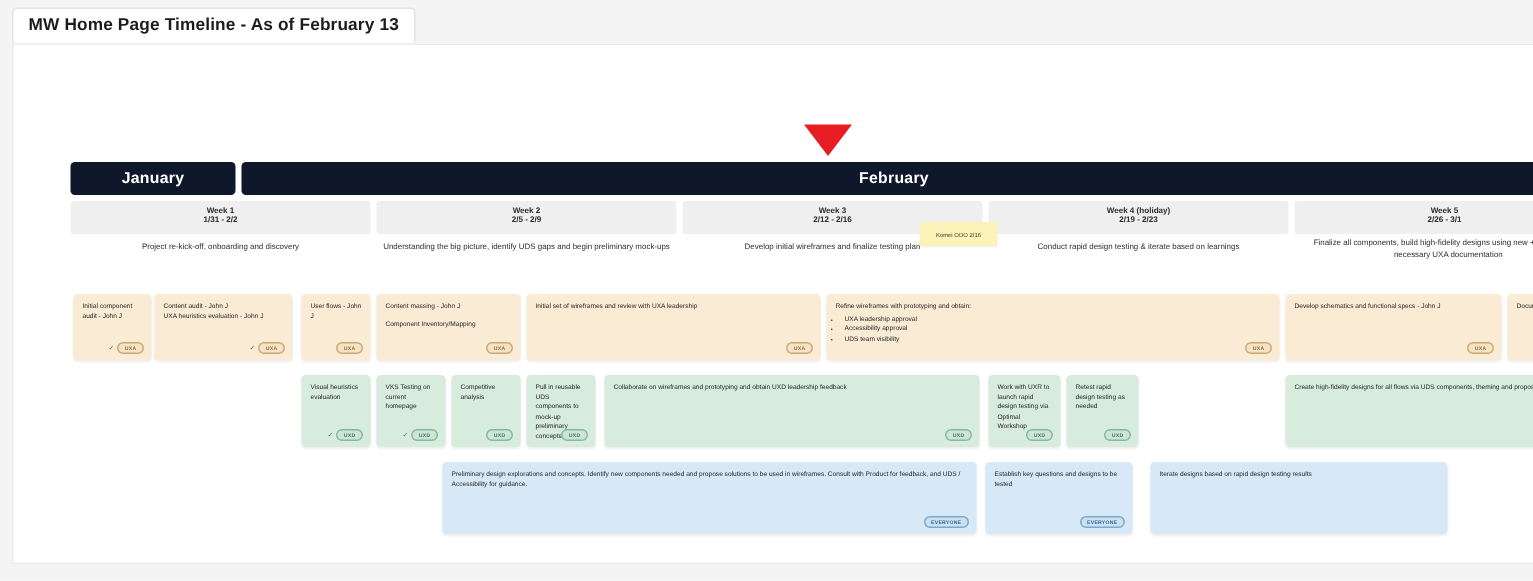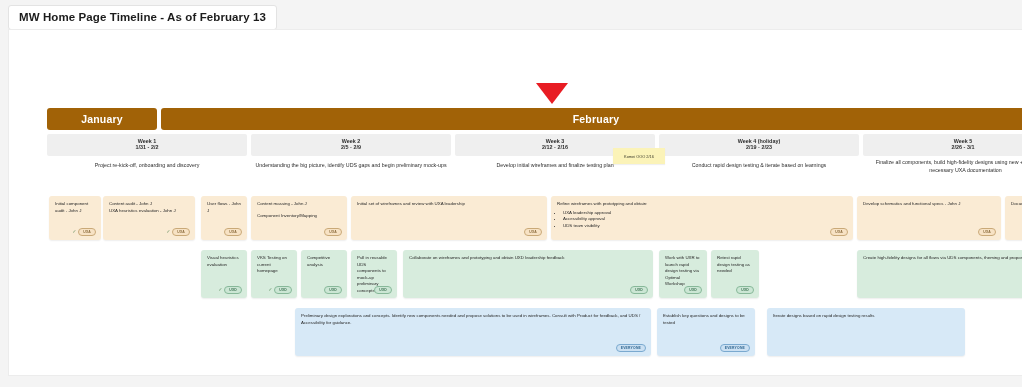--- a/index.html
+++ b/index.html
@@ -35,21 +35,21 @@
     width:0;height:0;
     border-left:16px solid transparent;
     border-right:16px solid transparent;
     border-top:21px solid #e81c23;
   }
 
   
   .month-row{position:absolute;left:38px;top:78px;height:22px;}
   .month{
     position:absolute;top:0;height:22px;
-    background:#a16207;border-radius:3px;
+    background:#0f172a;border-radius:3px;
     color:#ffffff;font-size:10.5px;font-weight:bold;
     display:flex;align-items:center;justify-content:center;
     letter-spacing:.2px;
   }
   .month-jan{left:0;width:110px;}
   .month-feb{left:114px;width:870px;}
 
   
   .week-row{position:absolute;left:38px;top:104px;height:22px;}
   .week{

